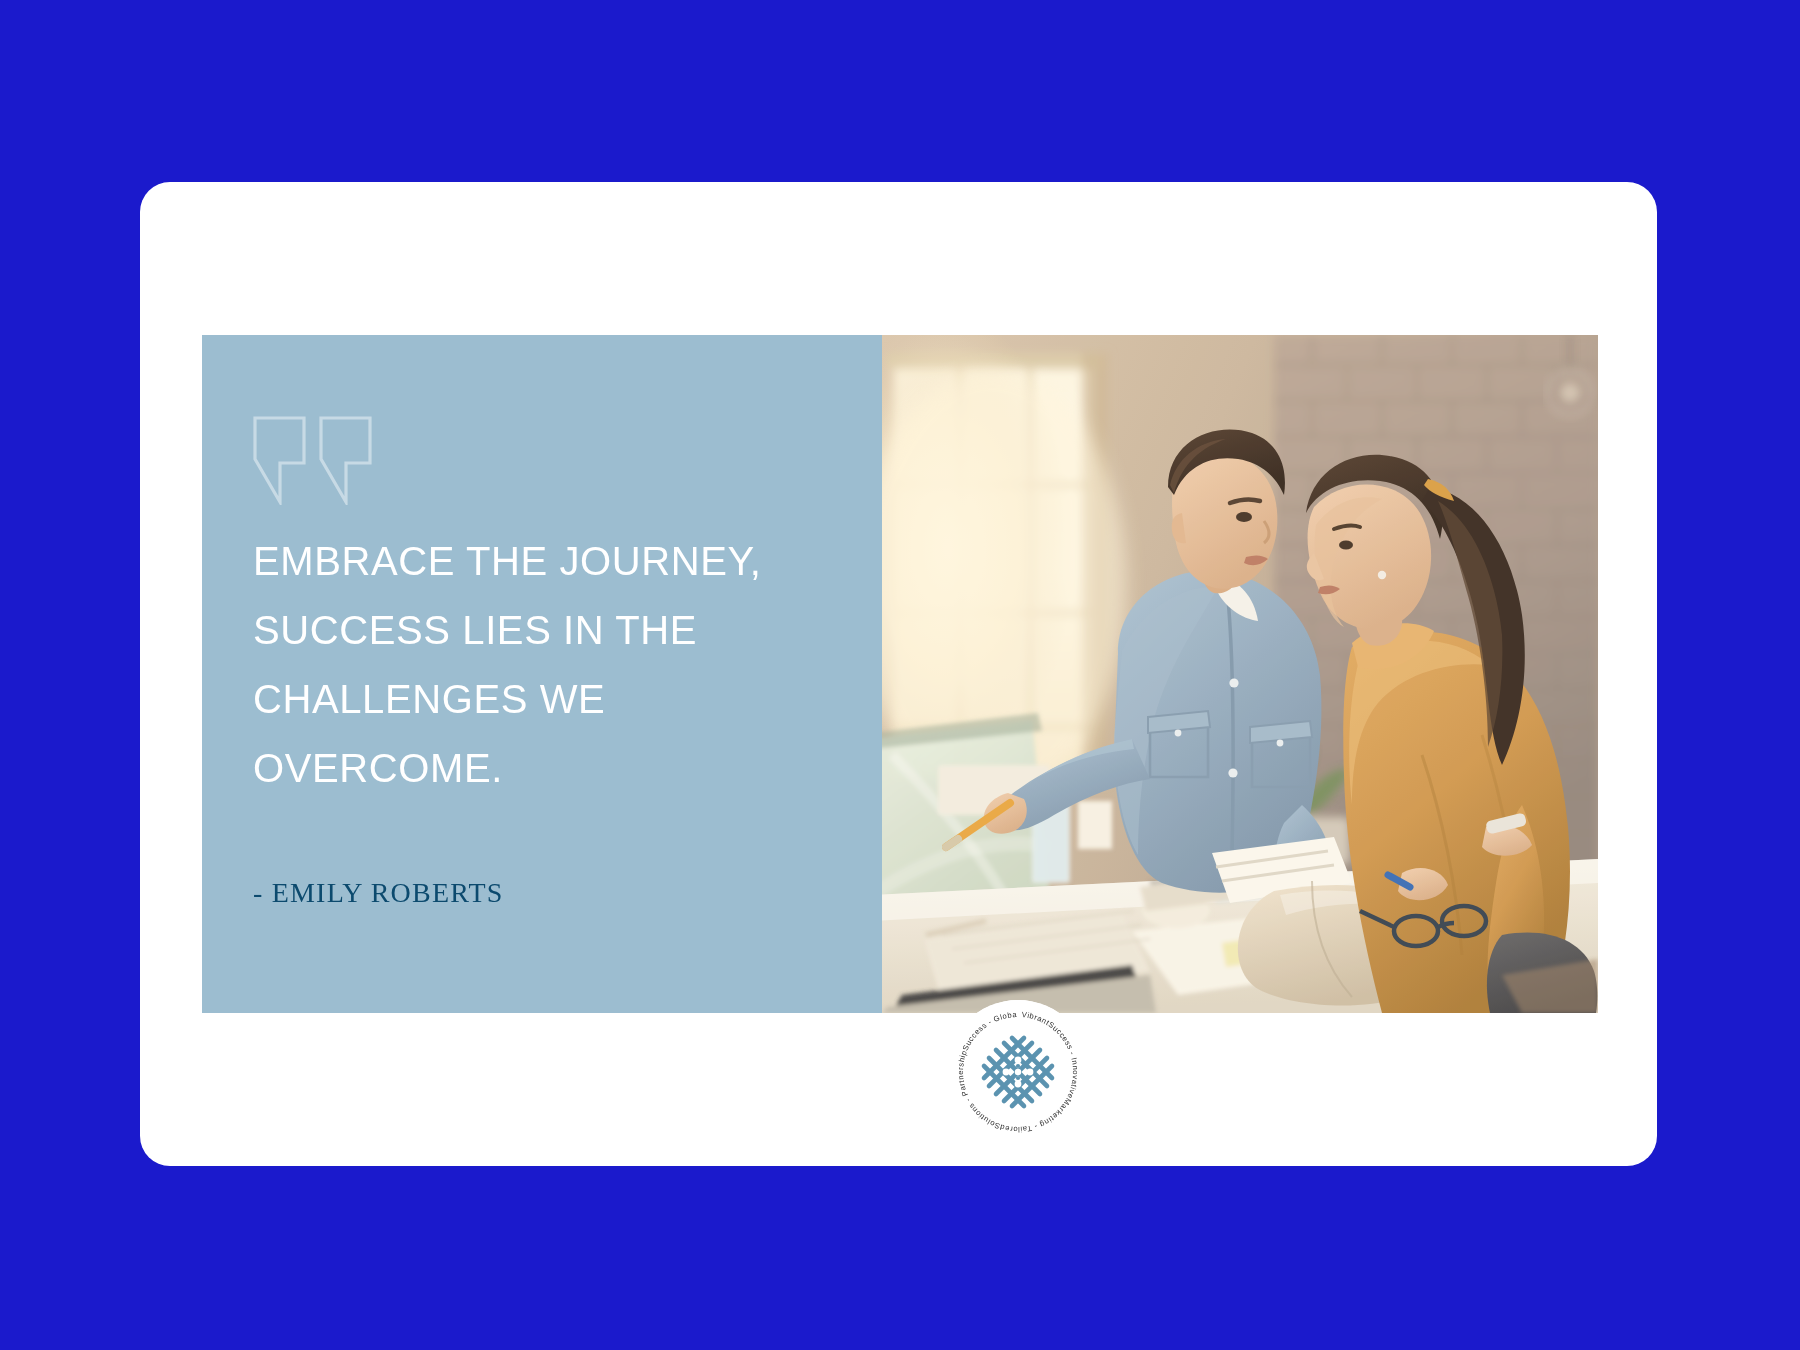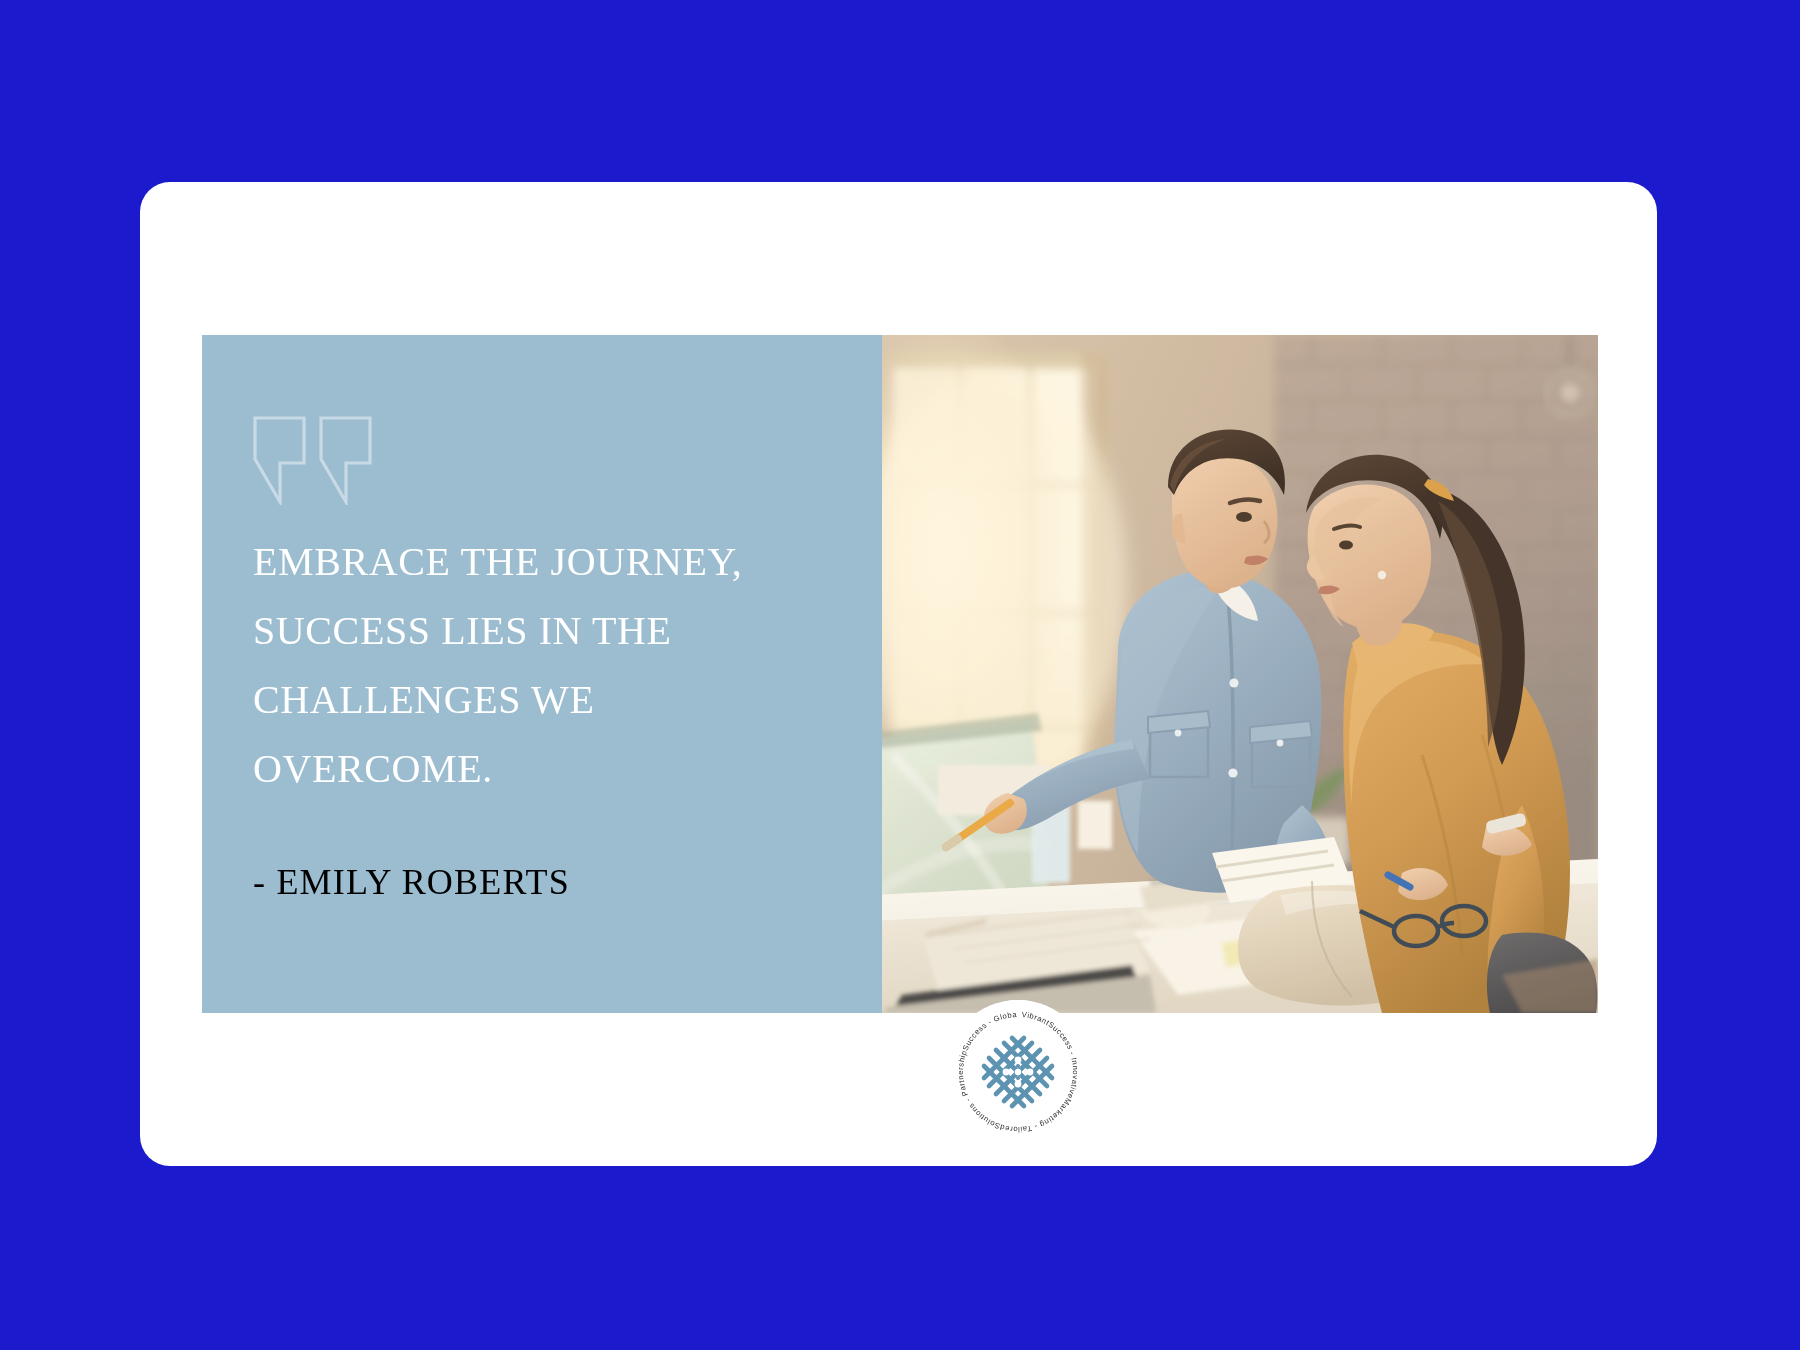--- a/index.html
+++ b/index.html
@@ -58,33 +58,33 @@
 
   .quote-body {
     position:absolute;
     left:51px;
     top:192px;
     width:590px;
   }
 
   .quote-text {
     color:#FFFFFF;
-    font-family:Liberation Serif, serif;
+    font-family:Liberation Sans, sans-serif;
     font-size:40px;
     font-weight:400;
     line-height:69px;
     letter-spacing:0.6px;
     white-space:pre-line;
   }
 
   .quote-author {
-    margin-top:58px;
-    color:#000000;
+    margin-top:74px;
+    color:#0c4a6e;
     font-family:"Liberation Serif", serif;
-    font-size:36px;
+    font-size:28px;
     font-weight:400;
     letter-spacing:1.2px;
   }
 
   
   .photo {
     position:relative;
     flex:1 1 auto;
     overflow:hidden;
     background:#C9B79F;

